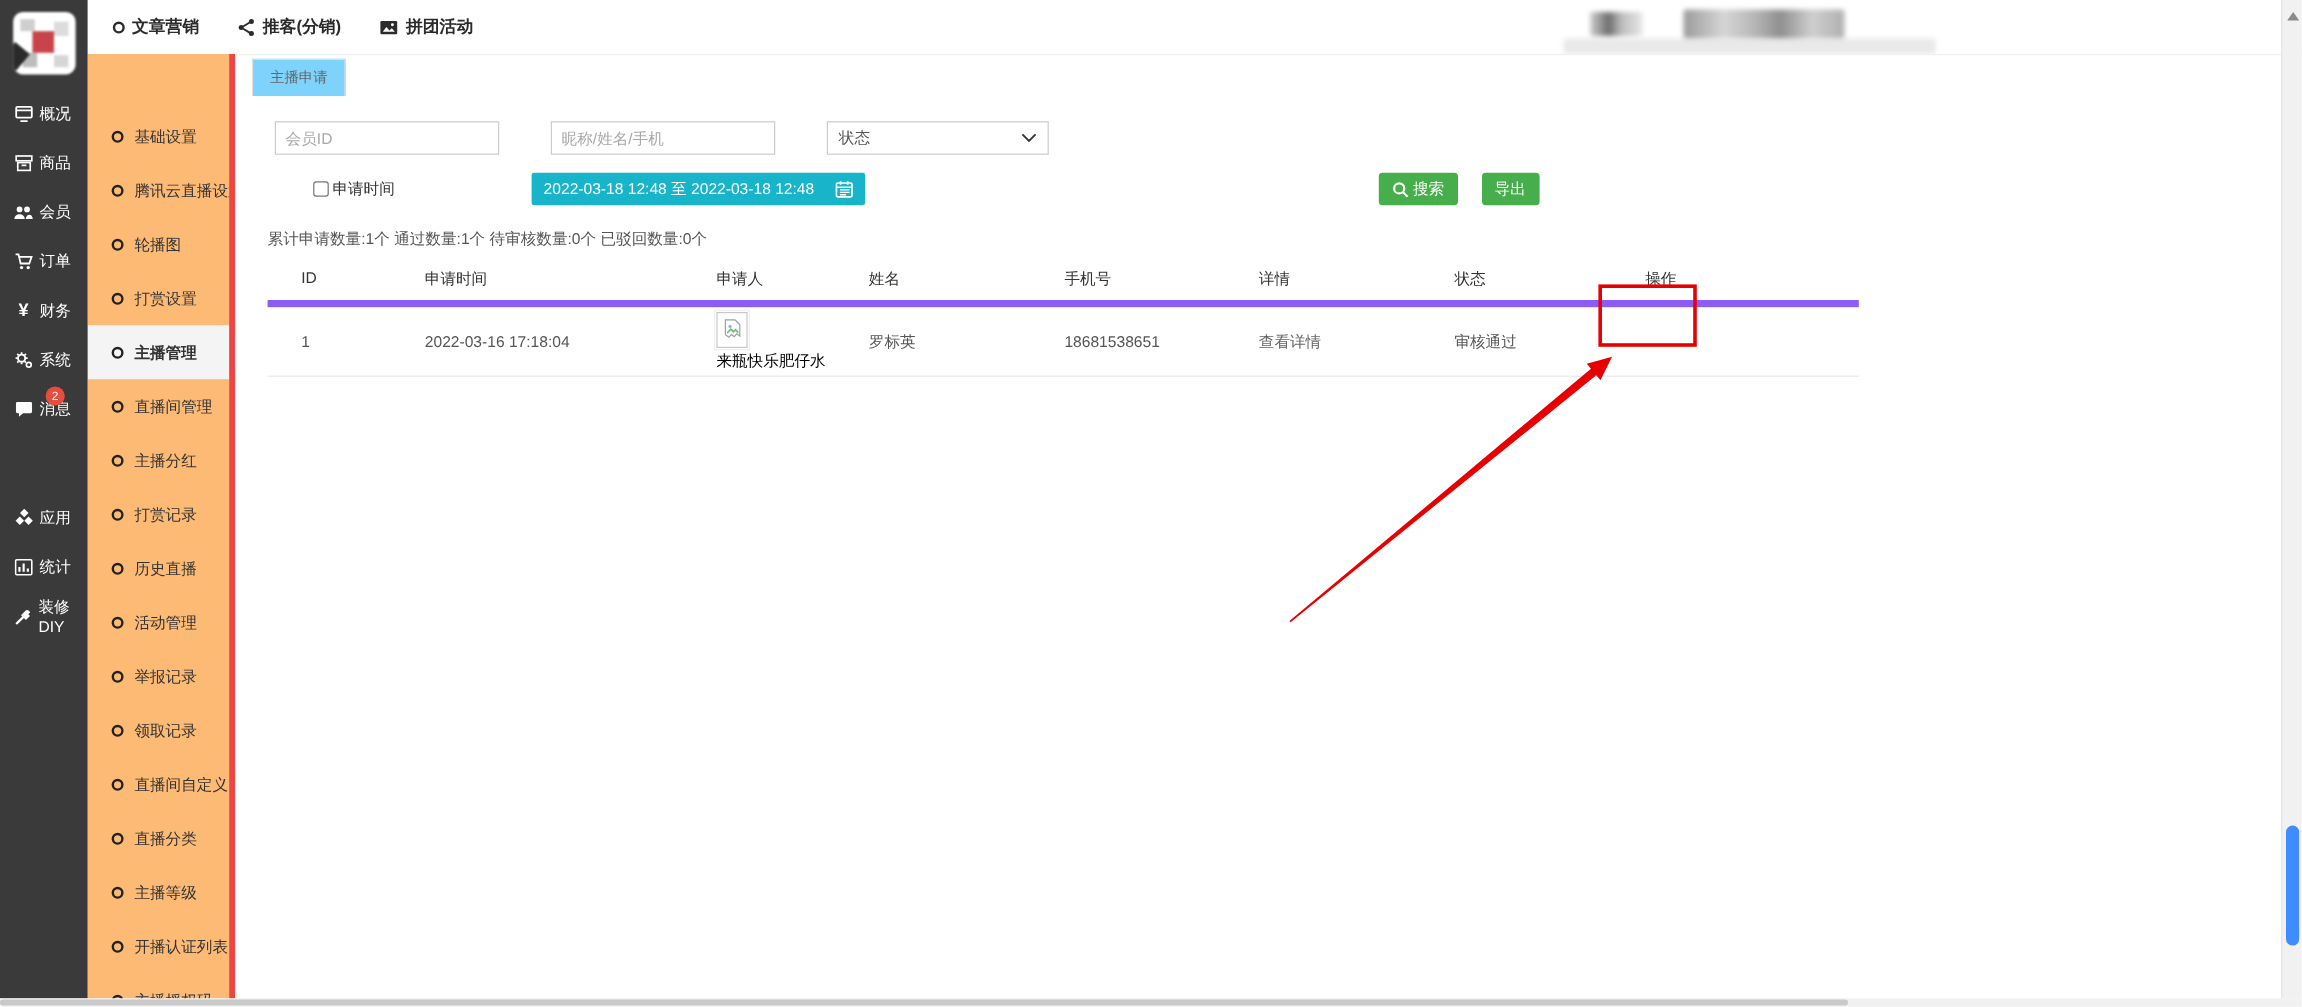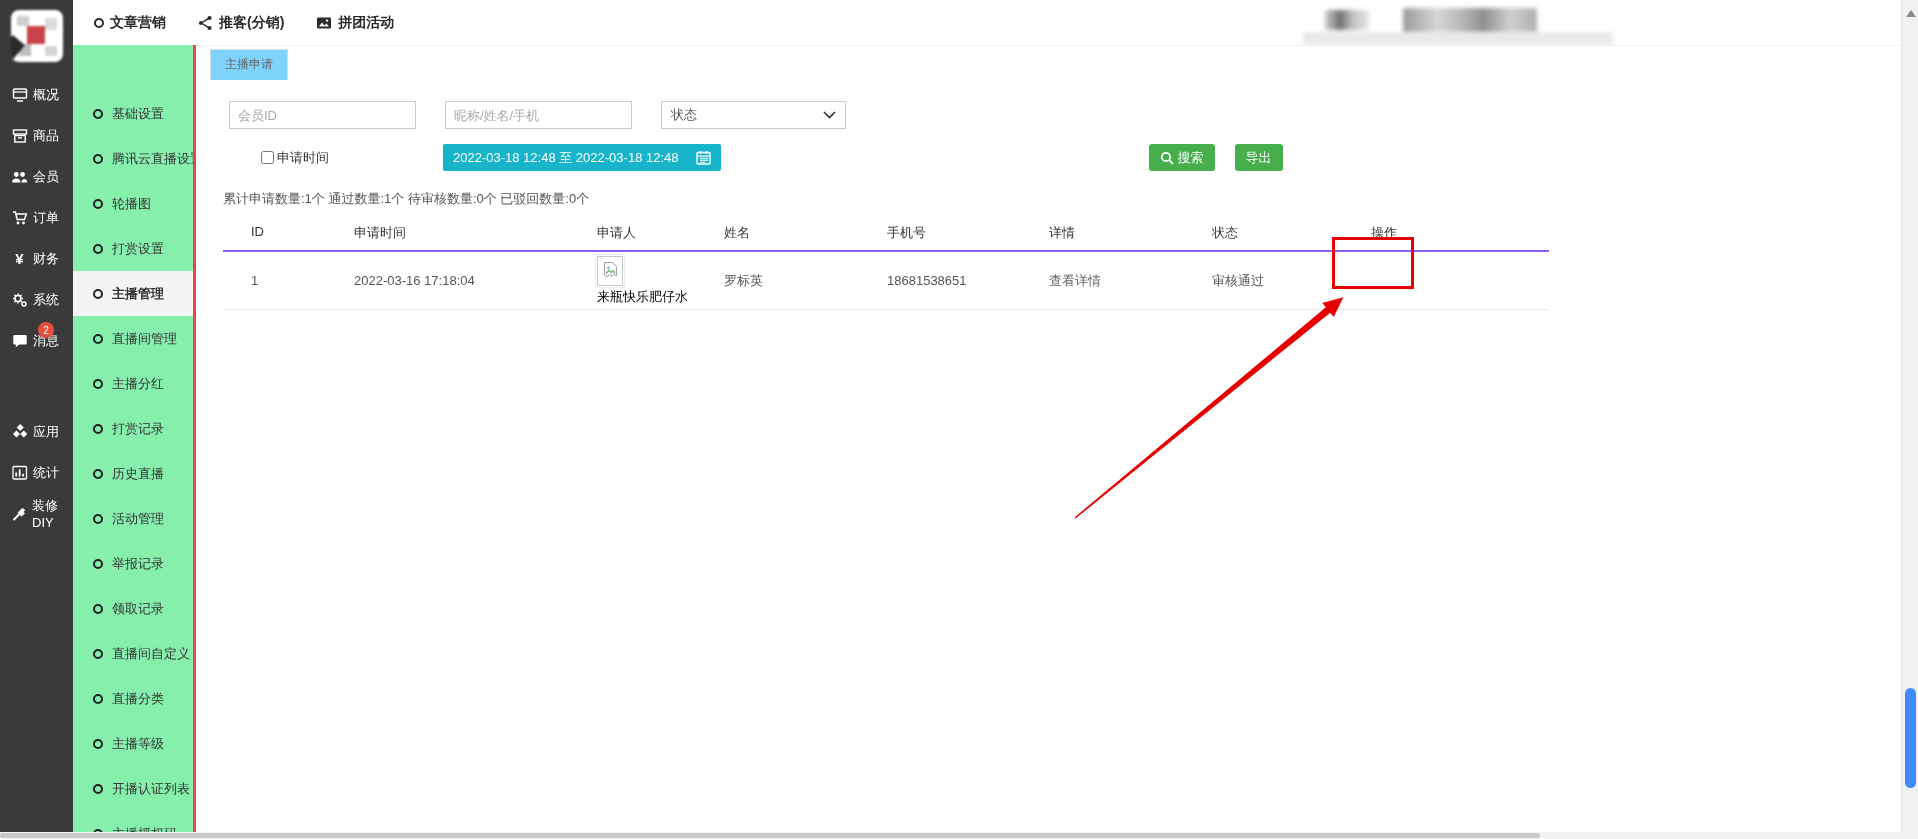--- a/index.html
+++ b/index.html
@@ -34,35 +34,35 @@
   .blur-blk { position:absolute; border-radius:2px; filter:blur(2px); }
   .blk-a { left:1252px; top:10px; width:44px; height:20px;
     background:linear-gradient(90deg,#cfcfcf,#6e6e6e 35%,#bdbdbd 60%,#e8e8e8); }
   .blk-b { left:1330px; top:8px; width:134px; height:24px;
     background:linear-gradient(90deg,#9a9a9a,#d6d6d6 25%,#b5b5b5 45%,#8f8f8f 60%,#cfcfcf 80%,#b0b0b0); }
   .blk-c { left:1230px; top:32px; width:310px; height:13px; background:#e9e9e9; }
 
   .below { flex:1; display:flex; min-height:0; }
 
   
-  .submenu { width:123px; flex:0 0 123px; background:#86efac;
-    border-right:3px solid #ef4444; padding-top:46px; overflow:hidden; }
+  .submenu { width:123px; flex:0 0 123px; background:#fdba74;
+    border-right:5px solid #ef4444; padding-top:46px; overflow:hidden; }
   .sm-item { height:45px; display:flex; align-items:center; padding-left:20px;
     gap:9px; font-size:13px; color:#333; cursor:pointer; white-space:nowrap; }
   .sm-item.active { background:#f4f4f4; font-weight:bold; }
   .dot { width:10px; height:10px; border:2px solid #222; border-radius:50%;
     flex:0 0 10px; }
 
   
   .content { flex:1; background:#fff; border-top:1px solid #f0f0f0;
     position:relative; padding:3px 0 0 14px; }
   .tab { display:inline-block; border:1px solid #ddd; border-bottom:none;
     background:#7dd3fc; color:#666; font-size:12px; padding:6px 14px 7px;
     cursor:pointer; }
-  .filters1 { margin:21px 0 0 19px; display:flex; gap:29px; }
+  .filters1 { margin:21px 0 0 19px; display:flex; gap:43px; }
   .inp { width:187px; height:28px; border:1px solid #ccc; font-size:13px;
     padding:0 8px; color:#333; font-family:inherit; }
   .inp::placeholder { color:#a9a9a9; }
   .sel { width:185px; height:28px; border:1px solid #ccc; font-size:13px;
     color:#555; display:flex; align-items:center; justify-content:space-between;
     padding:0 9px; cursor:pointer; background:#fff; }
   .filters2 { margin:15px 0 0 51px; display:flex; align-items:center; }
   .chk-group { display:flex; align-items:center; gap:3px; font-size:13px;
     color:#333; }
   .chk-group input { width:13px; height:13px; }
@@ -75,21 +75,21 @@
     align-items:center; gap:4px; cursor:pointer; font-family:inherit; }
   .search-btn { margin-left:428px; }
   .export-btn { margin-left:20px; }
   .summary { margin:19px 0 0 13px; font-size:13px; color:#555; }
 
   
   .table { margin:12px 0 0 13px; width:1326px; }
   .t-head, .t-row { display:grid;
     grid-template-columns:103px 243px 127px 163px 162px 163px 159px 1fr;
     padding-left:28px; }
-  .t-head { border-bottom:2px solid #8b5cf6; padding-bottom:8px; padding-top:4px; }
+  .t-head { border-bottom:6px solid #8b5cf6; padding-bottom:8px; padding-top:4px; }
   .t-head span { font-size:13px; color:#333; }
   .t-row { border-bottom:1px solid #e8e8e8; height:58px; align-items:center;
     font-size:13px; color:#555; }
   .applicant { display:flex; flex-direction:column; align-items:flex-start;
     gap:2px; color:#000000; }
   .img-box { width:26px; height:30px; border:1px solid #c8c8c8; background:#fff;
     display:flex; align-items:center; justify-content:center; padding:1px;
     outline:1px solid #eee; outline-offset:1px; }
   .link-gray { color:#666; cursor:pointer; }
 

